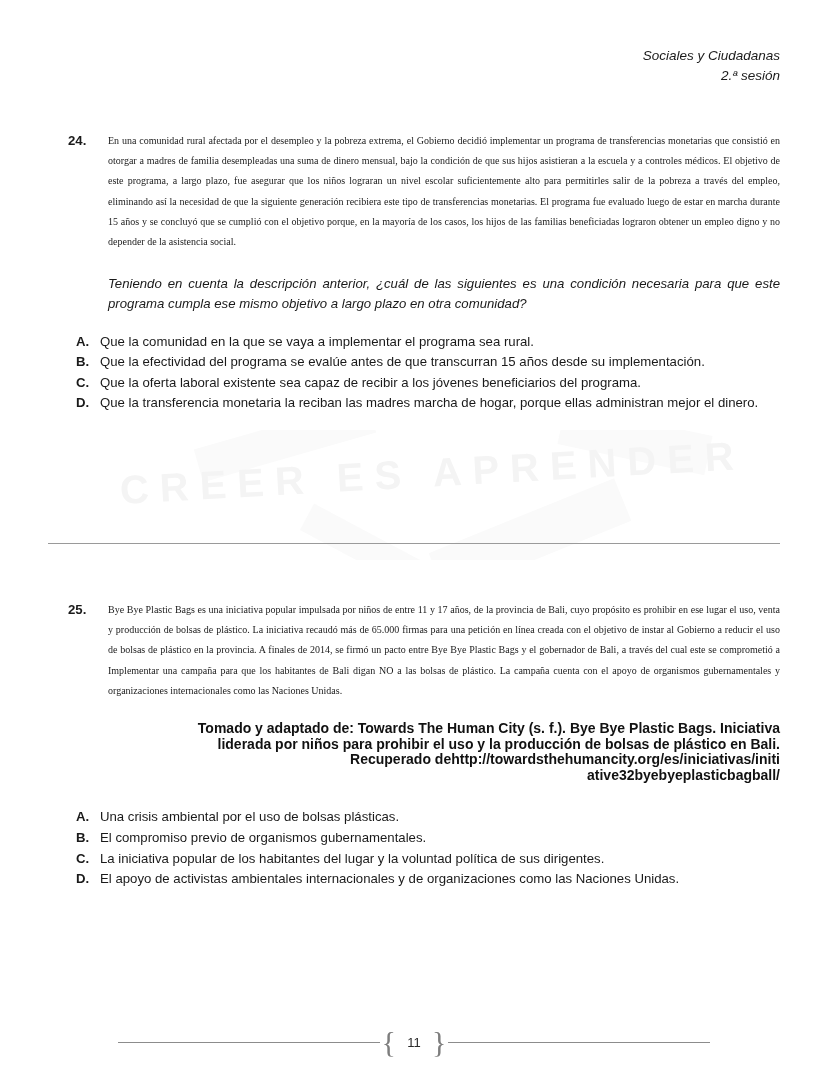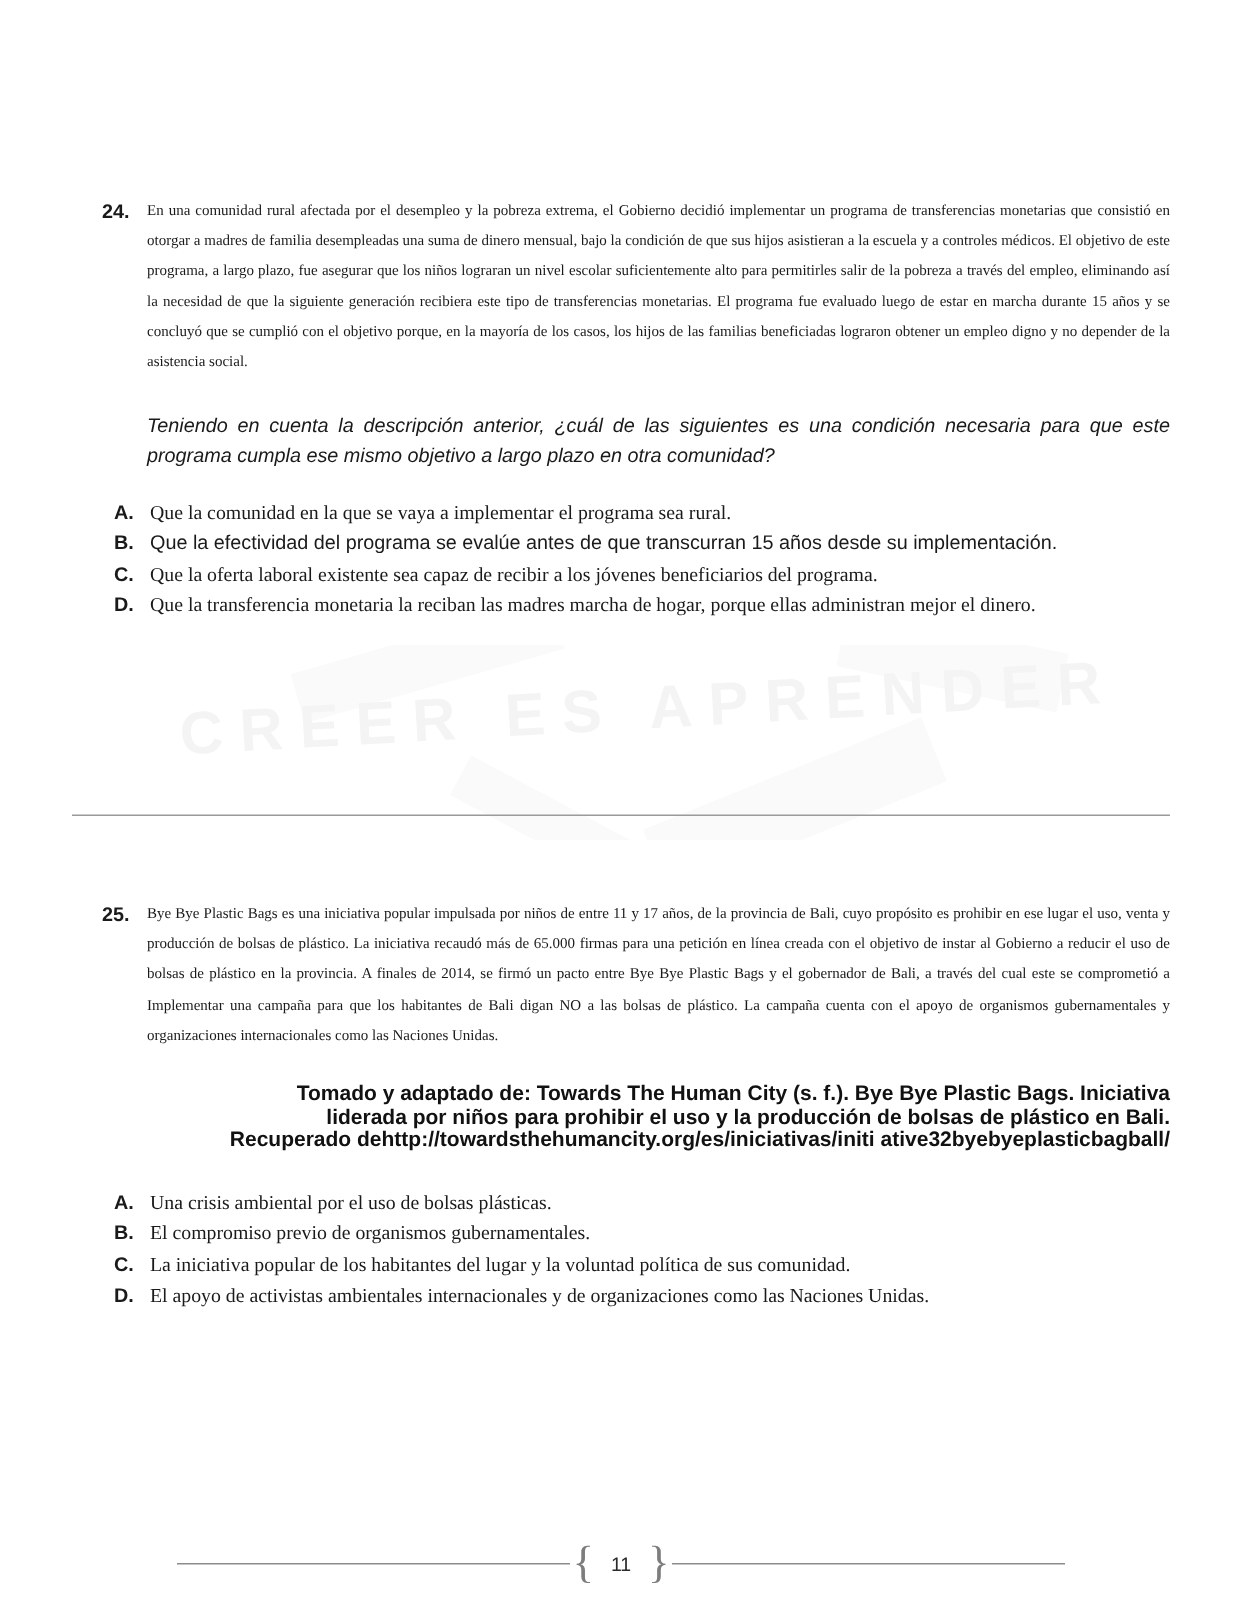--- a/index.html
+++ b/index.html
@@ -84,20 +84,21 @@
     position: absolute;
     left: 68px;
     width: 712px;
   }
   #question-24 { top: 131px; }
   #question-25 { top: 600px; }
 
   .q-body {
     display: flex;
     align-items: flex-start;
+    gap: 10px;
   }
   .q-number {
     flex: 0 0 auto;
     width: 30px;
     font-weight: bold;
     font-size: 13.2px;
     line-height: 20.2px;
     text-align: left;
   }
   .q-col {
@@ -139,21 +140,21 @@
     font-weight: bold;
     font-size: 13.2px;
     line-height: 19.6px;
   }
   .option-text {
     flex: 1 1 auto;
     font-size: 13.2px;
     line-height: 19.6px;
     text-align: justify;
   }
-  .option-text.no-justify { text-align: left; font-family: Liberation Serif, serif; }
+  .option-text.no-justify { text-align: left; }
 
   
   #question-24 .options { margin-left: 8px; }
   #question-25 .options { margin-left: 8px; margin-top: 24px; }
 
   
   .source {
     margin: 20px 0 0 0;
     padding: 0 0 0 52px;
     font-size: 14px;
@@ -218,20 +219,24 @@
 <div class="page">
 
   <div class="watermark">
     <div class="watermark-shape wm-s1"></div>
     <div class="watermark-shape wm-s2"></div>
     <div class="watermark-shape wm-s3"></div>
     <div class="watermark-shape wm-s4"></div>
     <div class="watermark-text">CREER ES APRENDER</div>
   </div>
 
+  <div class="doc-header">
+    <div class="line">Sociales y Ciudadanas</div>
+    <div class="line">2.ª sesión</div>
+  </div>
 
   <div class="content">
 
     <section class="question" id="question-24">
       <div class="q-body">
         <div class="q-number">24.</div>
         <div class="q-col">
           <p class="q-stem">En una comunidad rural afectada por el desempleo y la pobreza extrema, el Gobierno decidió implementar un programa de transferencias monetarias que consistió en otorgar a madres de familia desempleadas una suma de dinero mensual, bajo la condición de que sus hijos asistieran a la escuela y a controles médicos. El objetivo de este programa, a largo plazo, fue asegurar que los niños lograran un nivel escolar suficientemente alto para permitirles salir de la pobreza a través del empleo, eliminando así la necesidad de que la siguiente generación recibiera este tipo de transferencias monetarias. El programa fue evaluado luego de estar en marcha durante 15 años y se concluyó que se cumplió con el objetivo porque, en la mayoría de los casos, los hijos de las familias beneficiadas lograron obtener un empleo digno y no depender de la asistencia social.</p>
           <p class="q-prompt">Teniendo en cuenta la descripción anterior, ¿cuál de las siguientes es una condición necesaria para que este programa cumpla ese mismo objetivo a largo plazo en otra comunidad?</p>
         </div>
@@ -270,21 +275,21 @@
         <li class="option">
           <span class="option-letter">A.</span>
           <span class="option-text no-justify">Una crisis ambiental por el uso de bolsas plásticas.</span>
         </li>
         <li class="option">
           <span class="option-letter">B.</span>
           <span class="option-text no-justify">El compromiso previo de organismos gubernamentales.</span>
         </li>
         <li class="option">
           <span class="option-letter">C.</span>
-          <span class="option-text no-justify">La iniciativa popular de los habitantes del lugar y la voluntad política de sus comunidad.</span>
+          <span class="option-text no-justify">La iniciativa popular de los habitantes del lugar y la voluntad política de sus dirigentes.</span>
         </li>
         <li class="option">
           <span class="option-letter">D.</span>
           <span class="option-text no-justify">El apoyo de activistas ambientales internacionales y de organizaciones como las Naciones Unidas.</span>
         </li>
       </ul>
     </section>
 
   </div>
 

